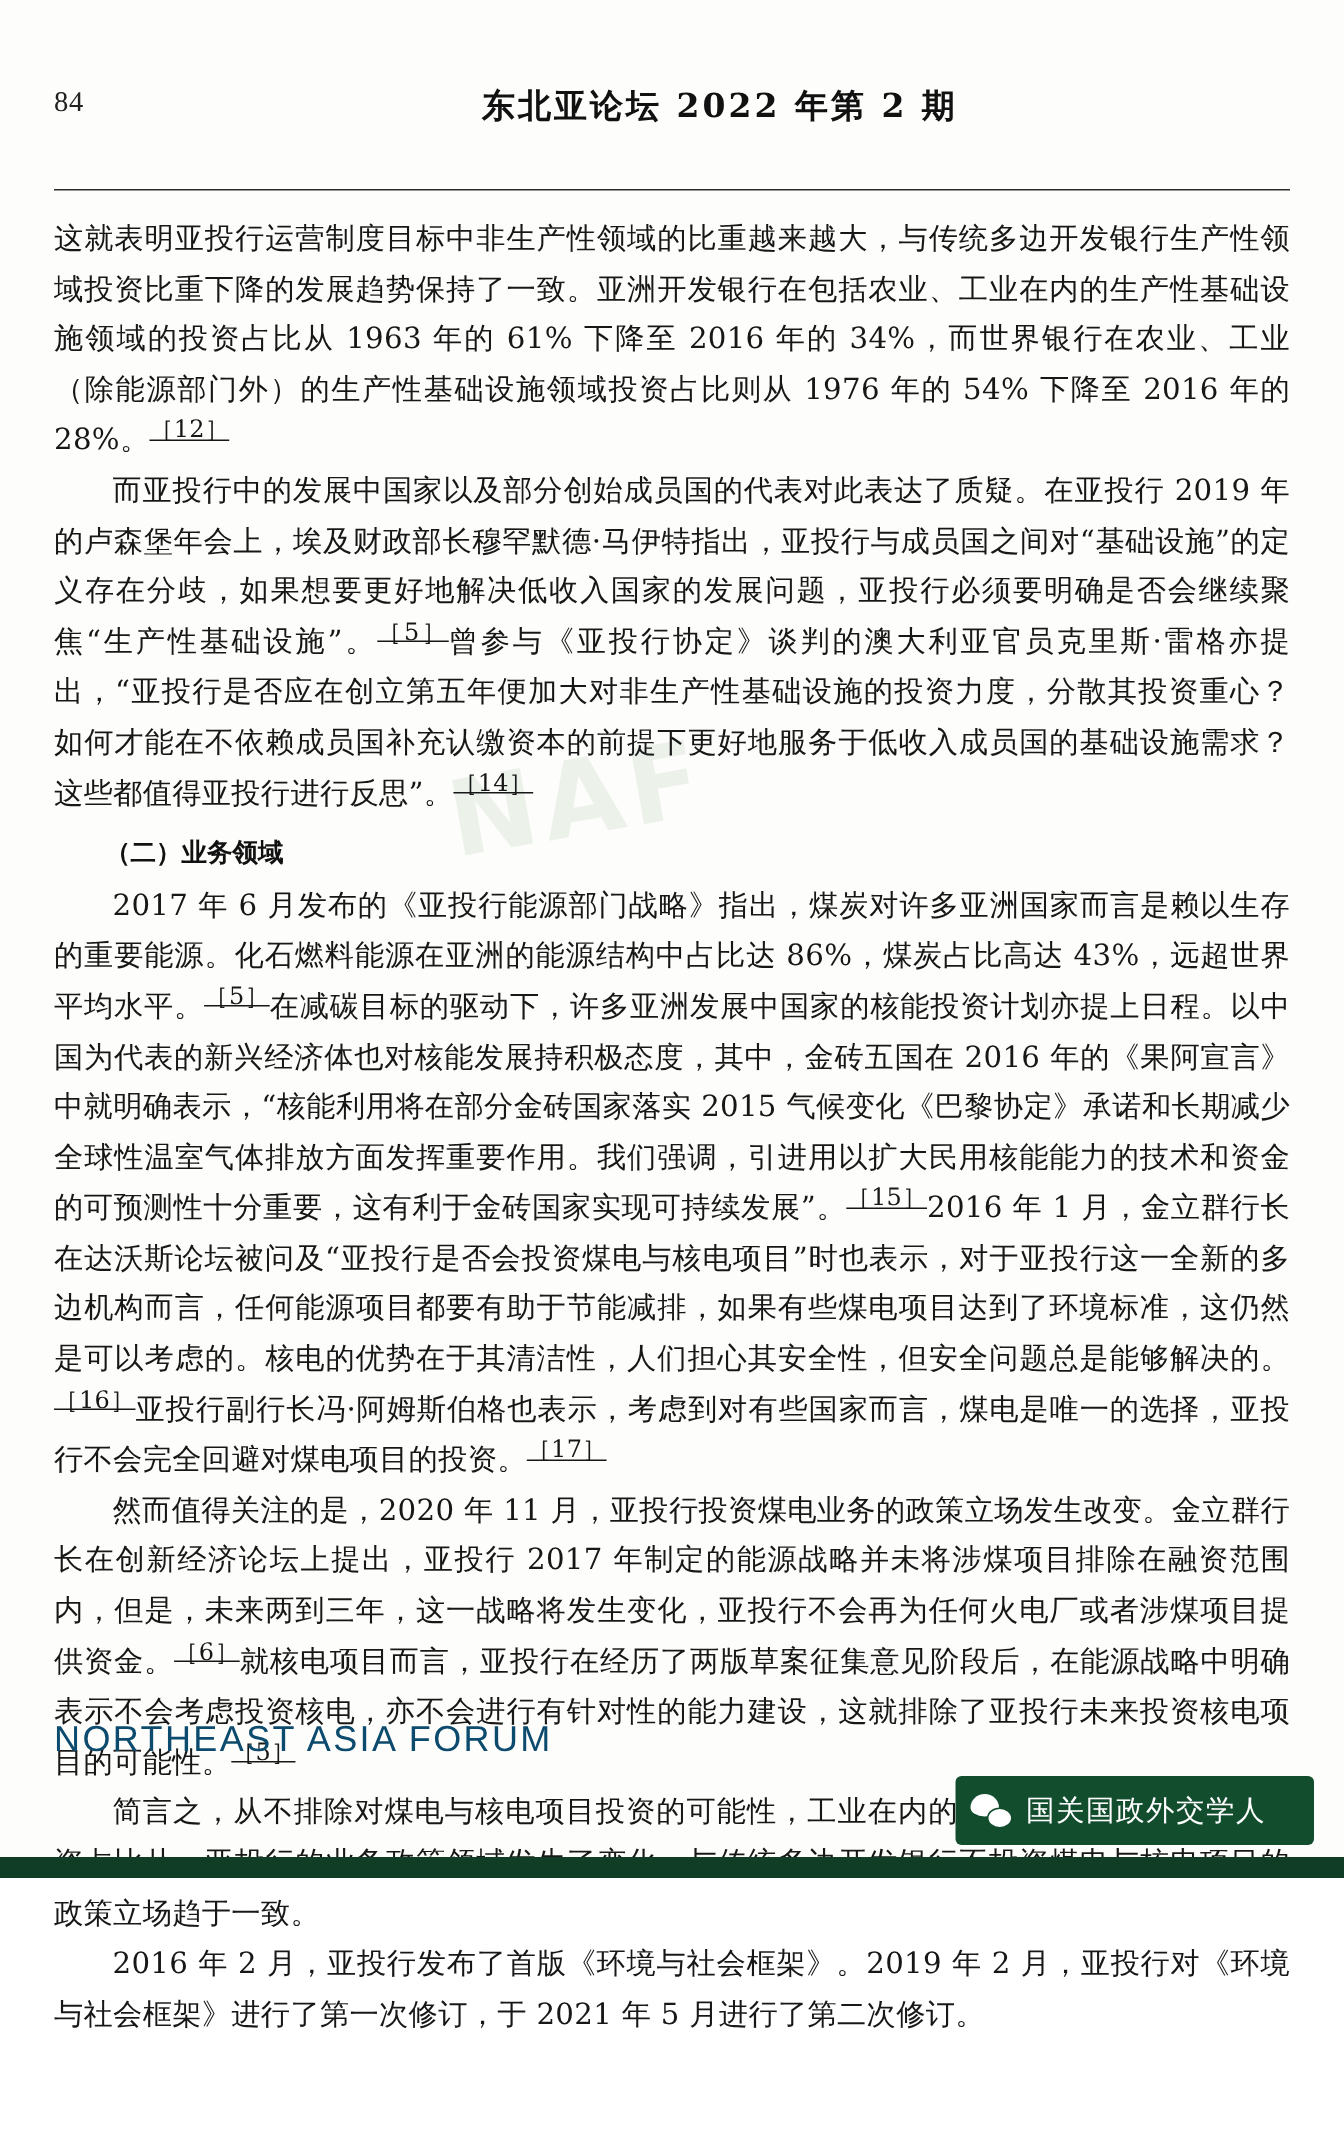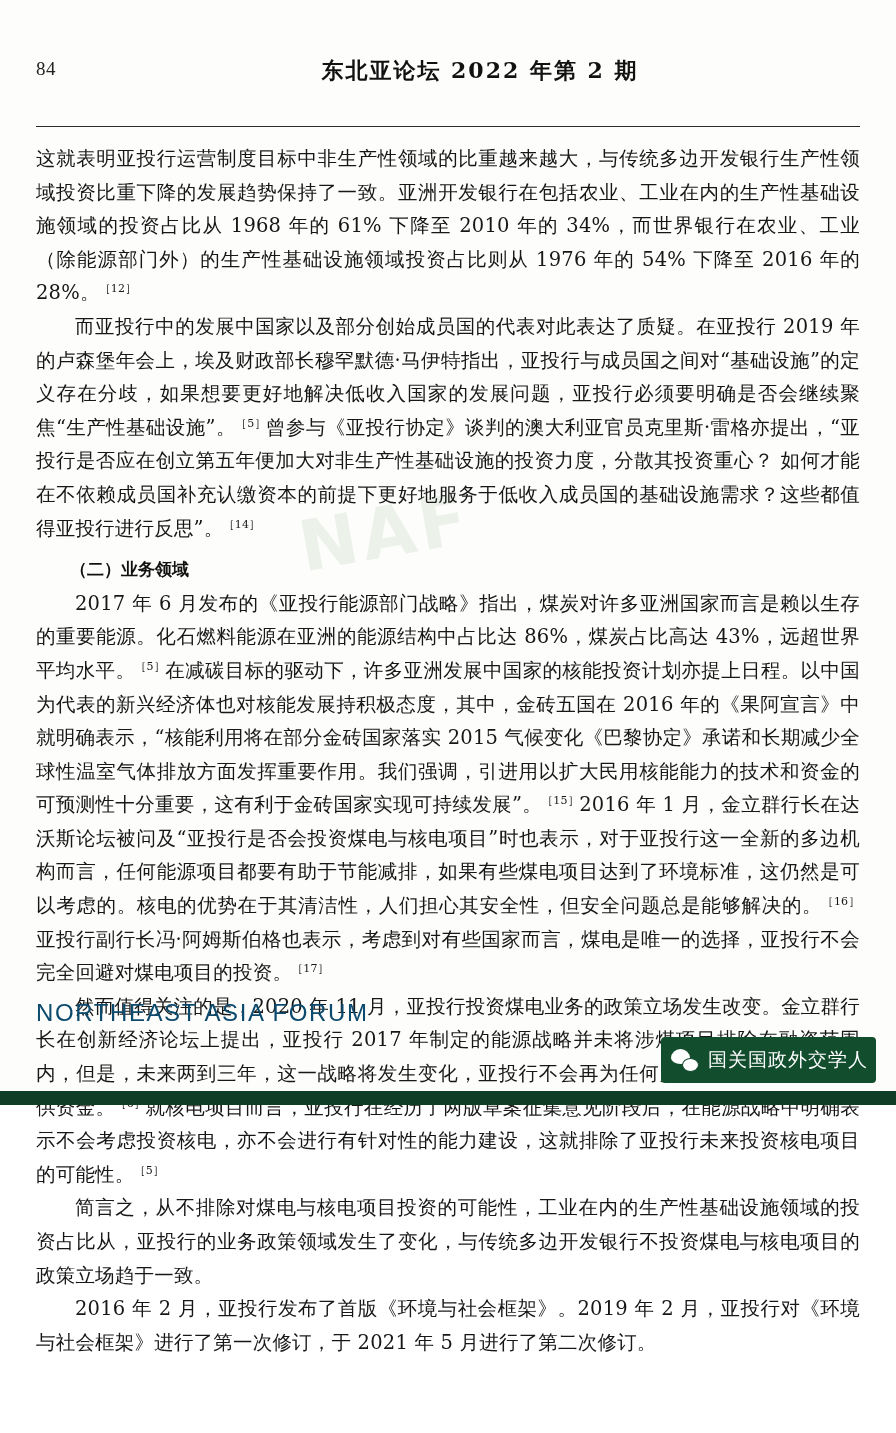--- a/index.html
+++ b/index.html
@@ -12,21 +12,21 @@
     height: 1433px;
     position: relative;
     font-family: "Liberation Serif", "DejaVu Serif", serif;
     color: #1a1a1a;
     overflow: hidden;
   }
   .page {
     position: absolute;
     left: 0; top: 0;
     width: 896px;
-    height: 1105px;
+    height: 1252px;
     background: #fdfdfb;
   }
   
   .header {
     position: absolute;
     left: 0;
     top: 58px;
     width: 896px;
     height: 40px;
   }
@@ -83,23 +83,24 @@
   h3.sub {
     margin: 8px 0 0 0;
     font-size: 17px;
     line-height: 33.6px;
     font-weight: bold;
     text-indent: 2em;
     font-family: "DejaVu Sans", "Liberation Sans", sans-serif;
     color: #111;
   }
   sup {
-    font-size: 11px;
+    font-size: 16px;
     vertical-align: super;
     line-height: 0;
+    text-decoration: underline;
   }
   
   .watermark {
     position: absolute;
     left: 300px;
     top: 470px;
     width: 420px;
     height: 120px;
     font-size: 70px;
     font-weight: bold;
@@ -123,21 +124,21 @@
   }
   .footer-badge {
     position: absolute;
     right: 20px;
     bottom: 22px;
     height: 46px;
     display: flex;
     align-items: center;
     background: #124d2e;
     border-radius: 4px;
-    padding: 0 8px 0 10px;
+    padding: 0 32px 0 10px;
   }
   .footer-badge .wechat {
     width: 28px;
     height: 23px;
     margin-right: 9px;
     position: relative;
   }
   .footer-badge .wechat .b1 {
     position: absolute;
     left: 0; top: 0;
@@ -178,21 +179,21 @@
     <div class="folio">84</div>
     <div class="running-head">东北亚论坛  2022 年第 2 期</div>
   </div>
 
   <div class="rule"></div>
 
   <div class="watermark">NAF</div>
 
   <div class="content">
 
-    <p><span>这就表明亚投行运营制度目标中非生产性领域的比重越来越大，与传统多边开发银行生产性领域投资比重下降的发展趋势保持了一致。亚洲开发银行在包括农业、工业在内的生产性基础设施领域的投资占比从 1968 年的 61% 下降至 2010 年的 34%，而世界银行在农业、工业（除能源部门外）的生产性基础设施领域投资占比则从 1976 年的 54% 下降至 2016 年的 28%。</span><sup>［12］</sup></p>
+    <p><span>这就表明亚投行运营制度目标中非生产性领域的比重越来越大，与传统多边开发银行生产性领域投资比重下降的发展趋势保持了一致。亚洲开发银行在包括农业、工业在内的生产性基础设施领域的投资占比从 1963 年的 61% 下降至 2016 年的 34%，而世界银行在农业、工业（除能源部门外）的生产性基础设施领域投资占比则从 1976 年的 54% 下降至 2016 年的 28%。</span><sup>［12］</sup></p>
 
     <p class="indent"><span>而亚投行中的发展中国家以及部分创始成员国的代表对此表达了质疑。在亚投行 2019 年的卢森堡年会上，埃及财政部长穆罕默德·马伊特指出，亚投行与成员国之间对“基础设施”的定义存在分歧，如果想要更好地解决低收入国家的发展问题，亚投行必须要明确是否会继续聚焦“生产性基础设施”。</span><sup>［5］</sup><span>曾参与《亚投行协定》谈判的澳大利亚官员克里斯·雷格亦提出，“亚投行是否应在创立第五年便加大对非生产性基础设施的投资力度，分散其投资重心？ 如何才能在不依赖成员国补充认缴资本的前提下更好地服务于低收入成员国的基础设施需求？这些都值得亚投行进行反思”。</span><sup>［14］</sup></p>
 
     <h3 class="sub">（二）业务领域</h3>
 
     <p class="indent"><span>2017 年 6 月发布的《亚投行能源部门战略》指出，煤炭对许多亚洲国家而言是赖以生存的重要能源。化石燃料能源在亚洲的能源结构中占比达 86%，煤炭占比高达 43%，远超世界平均水平。</span><sup>［5］</sup><span>在减碳目标的驱动下，许多亚洲发展中国家的核能投资计划亦提上日程。以中国为代表的新兴经济体也对核能发展持积极态度，其中，金砖五国在 2016 年的《果阿宣言》中就明确表示，“核能利用将在部分金砖国家落实 2015 气候变化《巴黎协定》承诺和长期减少全球性温室气体排放方面发挥重要作用。我们强调，引进用以扩大民用核能能力的技术和资金的可预测性十分重要，这有利于金砖国家实现可持续发展”。</span><sup>［15］</sup><span>2016 年 1 月，金立群行长在达沃斯论坛被问及“亚投行是否会投资煤电与核电项目”时也表示，对于亚投行这一全新的多边机构而言，任何能源项目都要有助于节能减排，如果有些煤电项目达到了环境标准，这仍然是可以考虑的。核电的优势在于其清洁性，人们担心其安全性，但安全问题总是能够解决的。</span><sup>［16］</sup><span>亚投行副行长冯·阿姆斯伯格也表示，考虑到对有些国家而言，煤电是唯一的选择，亚投行不会完全回避对煤电项目的投资。</span><sup>［17］</sup></p>
 
     <p class="indent"><span>然而值得关注的是，2020 年 11 月，亚投行投资煤电业务的政策立场发生改变。金立群行长在创新经济论坛上提出，亚投行 2017 年制定的能源战略并未将涉煤项目排除在融资范围内，但是，未来两到三年，这一战略将发生变化，亚投行不会再为任何火电厂或者涉煤项目提供资金。</span><sup>［6］</sup><span>就核电项目而言，亚投行在经历了两版草案征集意见阶段后，在能源战略中明确表示不会考虑投资核电，亦不会进行有针对性的能力建设，这就排除了亚投行未来投资核电项目的可能性。</span><sup>［5］</sup></p>
 
     <p class="indent">简言之，从不排除对煤电与核电项目投资的可能性，工业在内的生产性基础设施领域的投资占比从，亚投行的业务政策领域发生了变化，与传统多边开发银行不投资煤电与核电项目的政策立场趋于一致。</p>

